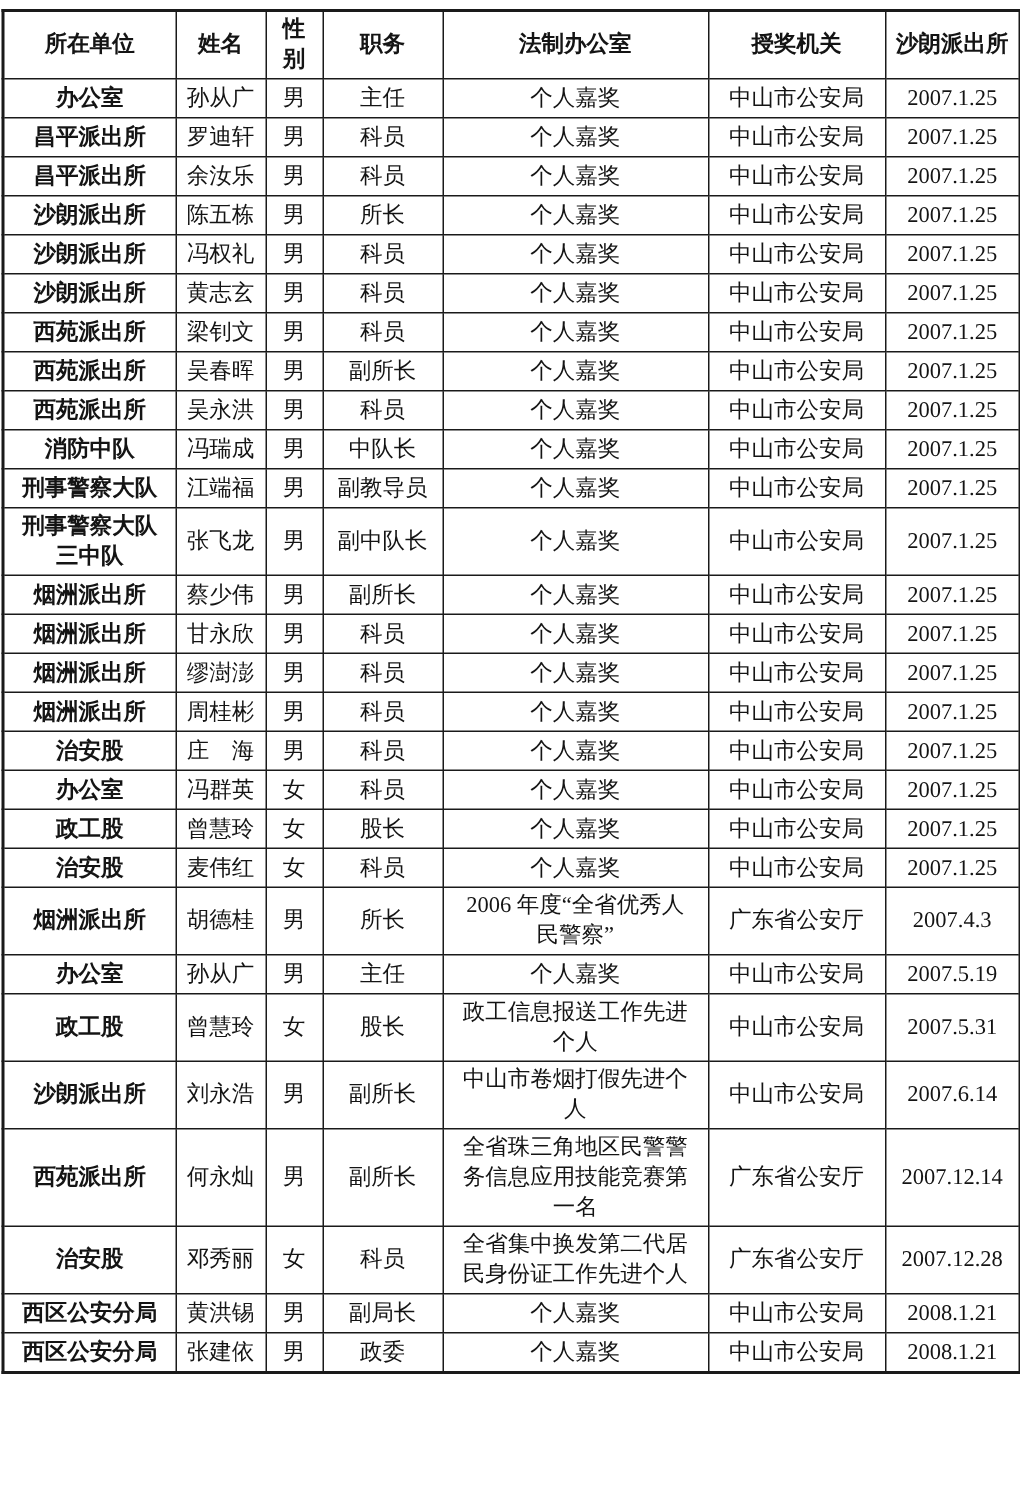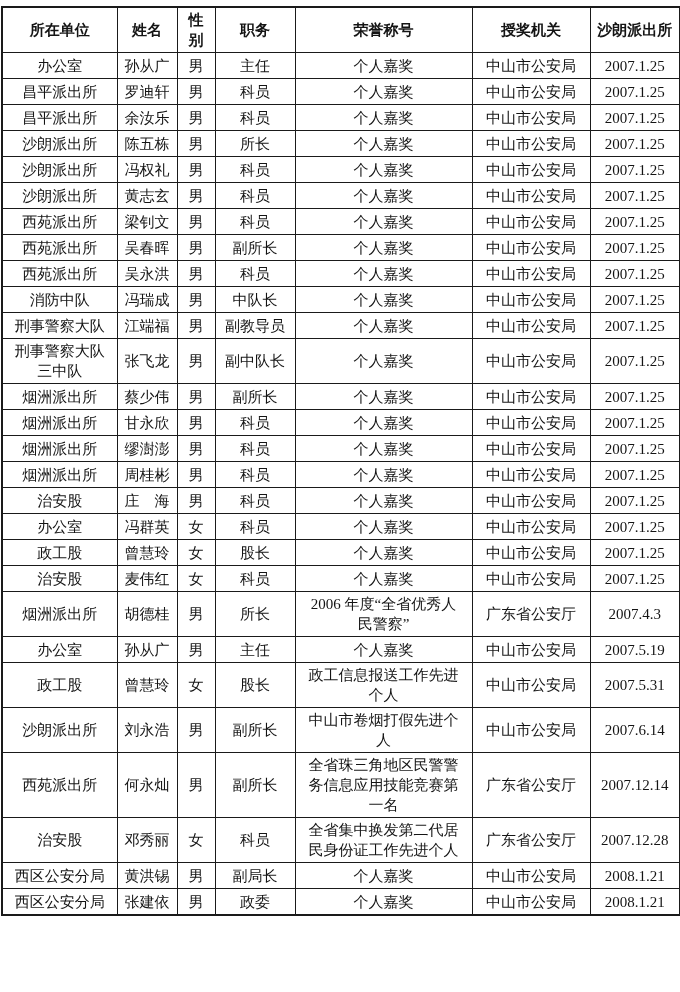--- a/index.html
+++ b/index.html
@@ -35,21 +35,21 @@
     font-weight: normal;
   }
   .honor-table th {
     font-weight: bold;
     height: 23px;
   }
   .honor-table td {
     height: 21px;
   }
   
-  .honor-table td.col-unit { padding-left: 9px; padding-right: 9px; }
+  .honor-table td.col-unit { padding-left: 9px; padding-right: 9px; font-weight: bold; }
   .honor-table td.col-honor { padding-left: 6px; padding-right: 6px; }
 </style>
 </head>
 <body>
 
 <div class="page">
   <table class="honor-table">
     <colgroup>
       <col style="width:115px">
       <col style="width:60px">
@@ -58,21 +58,21 @@
       <col style="width:177px">
       <col style="width:118px">
       <col style="width:90px">
     </colgroup>
     <thead>
       <tr>
           <th>所在单位</th>
           <th>姓名</th>
           <th>性别</th>
           <th>职务</th>
-          <th>荣誉称号</th>
+          <th>法制办公室</th>
           <th>授奖机关</th>
           <th>沙朗派出所</th>
         </tr>
     </thead>
     <tbody>
         <tr>
           <td class="col-unit">办公室</td>
           <td class="col-name">孙从广</td>
           <td class="col-gender">男</td>
           <td class="col-position">主任</td>

